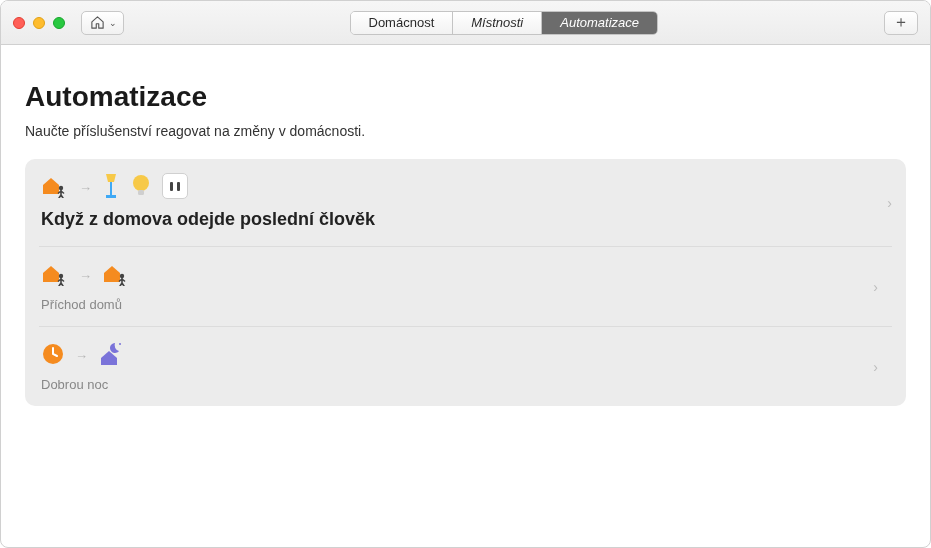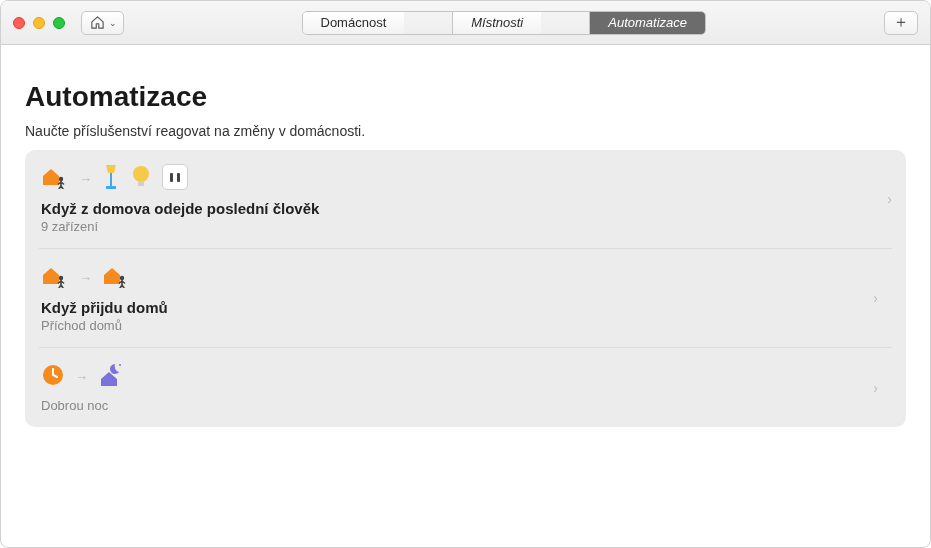--- a/index.html
+++ b/index.html
@@ -55,21 +55,20 @@
     }
     .home-dropdown svg.home { width: 15px; height: 15px; }
     .home-dropdown .chev { font-size: 9px; color: #555; }
     .segmented {
       display: flex;
       margin: 0 auto;
       border: 1px solid #c4c4c4;
       border-radius: 5px;
       overflow: hidden;
       height: 24px;
-      gap: 48px;
     }
     .seg {
       padding: 3px 18px;
       font-size: 13px;
       color: #2a2a2a;
       background: linear-gradient(#ffffff, #f2f2f2);
       cursor: default;
       display: flex;
       align-items: center;
     }
@@ -97,21 +96,21 @@
     }
     .page-title {
       font-size: 28px;
       font-weight: 700;
       color: #1a1a1a;
       margin-bottom: 10px;
     }
     .page-subtitle {
       font-size: 14px;
       color: #333;
-      margin-bottom: 11px;
+      margin-bottom: 20px;
     }
     .automation-list {
       background: #ececec;
       border-radius: 10px;
       overflow: hidden;
     }
     .automation-row {
       padding: 12px 16px 14px 16px;
       position: relative;
     }
@@ -129,21 +128,21 @@
       align-items: center;
       gap: 10px;
       margin-bottom: 8px;
       height: 30px;
     }
     .arrow-sep {
       font-size: 13px;
       color: #b5b5b5;
     }
     .row-title {
-      font-size: 15px;
+      font-size: 18px;
       font-weight: 600;
       color: #222;
       margin-bottom: 2px;
     }
     .row-sub {
       font-size: 13px;
       color: #888;
     }
     .chevron-right {
       position: absolute;
@@ -222,21 +221,20 @@
             </svg>
           </span>
           <span class="outlet-box">
             <span class="prongs">
                 <span class="prong"></span>
                 <span class="prong"></span>
               </span>
           </span>
         </div>
         <div class="row-title">Když z domova odejde poslední člověk</div>
-        <div class="row-sub">9 zařízení</div>
         <span class="chevron-right">›</span>
       </div>
 
       <div class="automation-row">
         <div class="icon-row">
           <span class="icon-wrap">
             <svg width="28" height="24" viewBox="0 0 28 24">
               <path d="M2 11 L10 4 L18 11 V20 H2 Z" fill="#f58b1f"></path>
               <circle cx="20" cy="14" r="2.2" fill="#444"></circle>
               <path d="M20 16 L20 21 M20 17 L17.5 19 M20 17 L22.5 19 M20 21 L18 24 M20 21 L22 24" stroke="#444" stroke-width="1.6" stroke-linecap="round"></path>
@@ -244,21 +242,20 @@
           </span>
           <span class="arrow-sep">→</span>
           <span class="icon-wrap">
             <svg width="28" height="24" viewBox="0 0 28 24">
               <path d="M2 11 L10 4 L18 11 V20 H2 Z" fill="#f58b1f"></path>
               <circle cx="20" cy="14" r="2.2" fill="#444"></circle>
               <path d="M20 16 L20 21 M20 17 L17.5 19 M20 17 L22.5 19 M20 21 L18 24 M20 21 L22 24" stroke="#444" stroke-width="1.6" stroke-linecap="round"></path>
             </svg>
           </span>
         </div>
-        <div class="row-title">Když přijdu domů</div>
         <div class="row-sub">Příchod domů</div>
         <span class="chevron-right">›</span>
       </div>
 
       <div class="automation-row">
         <div class="icon-row">
           <span class="icon-wrap">
             <svg width="24" height="24" viewBox="0 0 24 24">
               <circle cx="12" cy="12" r="10" fill="#f58b1f"></circle>
               <path d="M12 6 L12 12 L16 14" stroke="#fff" stroke-width="2" stroke-linecap="round" fill="none"></path>

